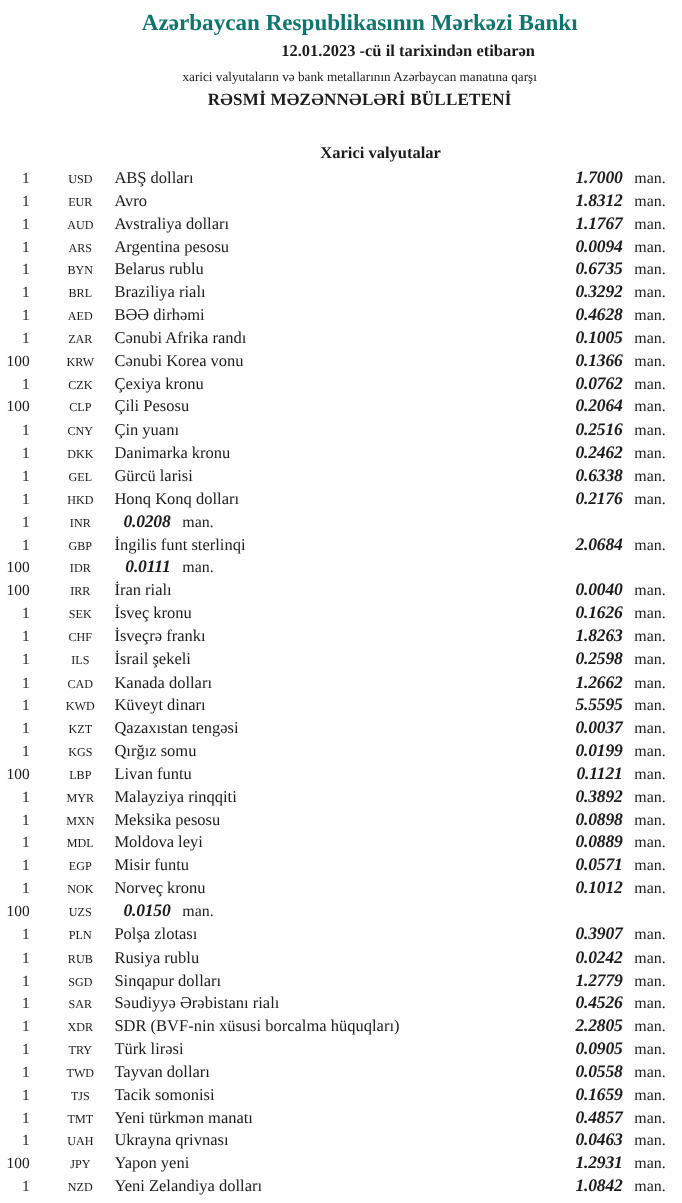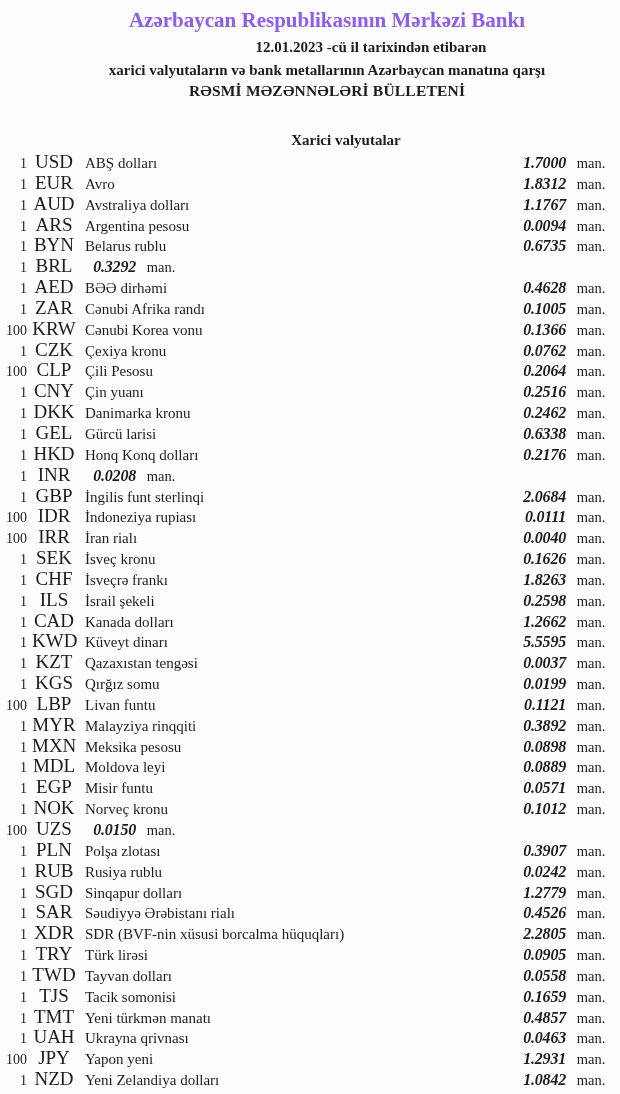--- a/index.html
+++ b/index.html
@@ -19,34 +19,34 @@
   }
   .header {
     text-align: center;
     padding-left: 34px; 
   }
   .bank-name {
     padding-top: 8px;
     font-size: 21px;
     font-weight: 700;
     line-height: 24px;
-    color: #8b5cf6;
+    color: #0f766e;
   }
   .date-line {
     margin-top: 6px;
     font-size: 15px;
     font-weight: 700;
     line-height: 18px;
     position: relative;
     left: 44px;
   }
   .subject-line {
     margin-top: 5px;
-    font-size: 15px;
-    font-weight: 700;
+    font-size: 12px;
+    font-weight: 400;
     line-height: 18px;
   }
   .bulletin-title {
     margin-top: 3px;
     font-size: 15.5px;
     font-weight: 700;
     line-height: 18px;
     letter-spacing: 0.2px;
   }
   .section-title {
@@ -69,23 +69,23 @@
     box-sizing: border-box;
   }
   .qty {
     width: 27px;
     text-align: right;
     font-size: 14px;
     flex: none;
   }
   .code {
     width: 44px;
-    margin-left: 5px;
+    margin-left: 24px;
     text-align: center;
-    font-size: 19px;
+    font-size: 11px;
     flex: none;
   }
   .name {
     flex: 1 1 auto;
     margin-left: 9px;
     font-size: 15px;
     white-space: nowrap;
     overflow: hidden;
   }
   .rate {
@@ -150,20 +150,21 @@
       <div class="row">
     <span class="qty">1</span>
     <span class="code">BYN</span>
     <span class="name">Belarus rublu</span>
     <span class="rate">0.6735</span>
     <span class="unit">man.</span>
   </div>
       <div class="row">
     <span class="qty">1</span>
     <span class="code">BRL</span>
+    <span class="name">Braziliya rialı</span>
     <span class="rate">0.3292</span>
     <span class="unit">man.</span>
   </div>
       <div class="row">
     <span class="qty">1</span>
     <span class="code">AED</span>
     <span class="name">BƏƏ dirhəmi</span>
     <span class="rate">0.4628</span>
     <span class="unit">man.</span>
   </div>
@@ -232,21 +233,20 @@
       <div class="row">
     <span class="qty">1</span>
     <span class="code">GBP</span>
     <span class="name">İngilis funt sterlinqi</span>
     <span class="rate">2.0684</span>
     <span class="unit">man.</span>
   </div>
       <div class="row">
     <span class="qty">100</span>
     <span class="code">IDR</span>
-    <span class="name">İndoneziya rupiası</span>
     <span class="rate">0.0111</span>
     <span class="unit">man.</span>
   </div>
       <div class="row">
     <span class="qty">100</span>
     <span class="code">IRR</span>
     <span class="name">İran rialı</span>
     <span class="rate">0.0040</span>
     <span class="unit">man.</span>
   </div>

